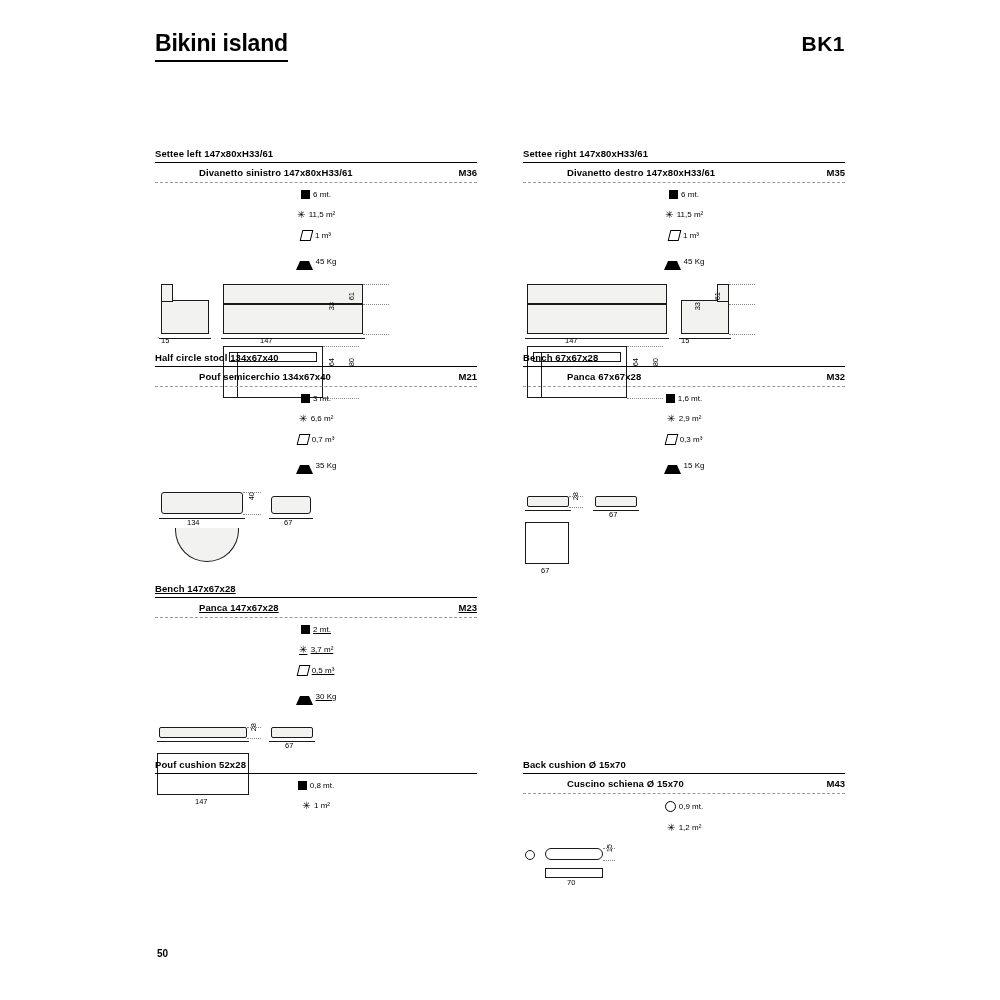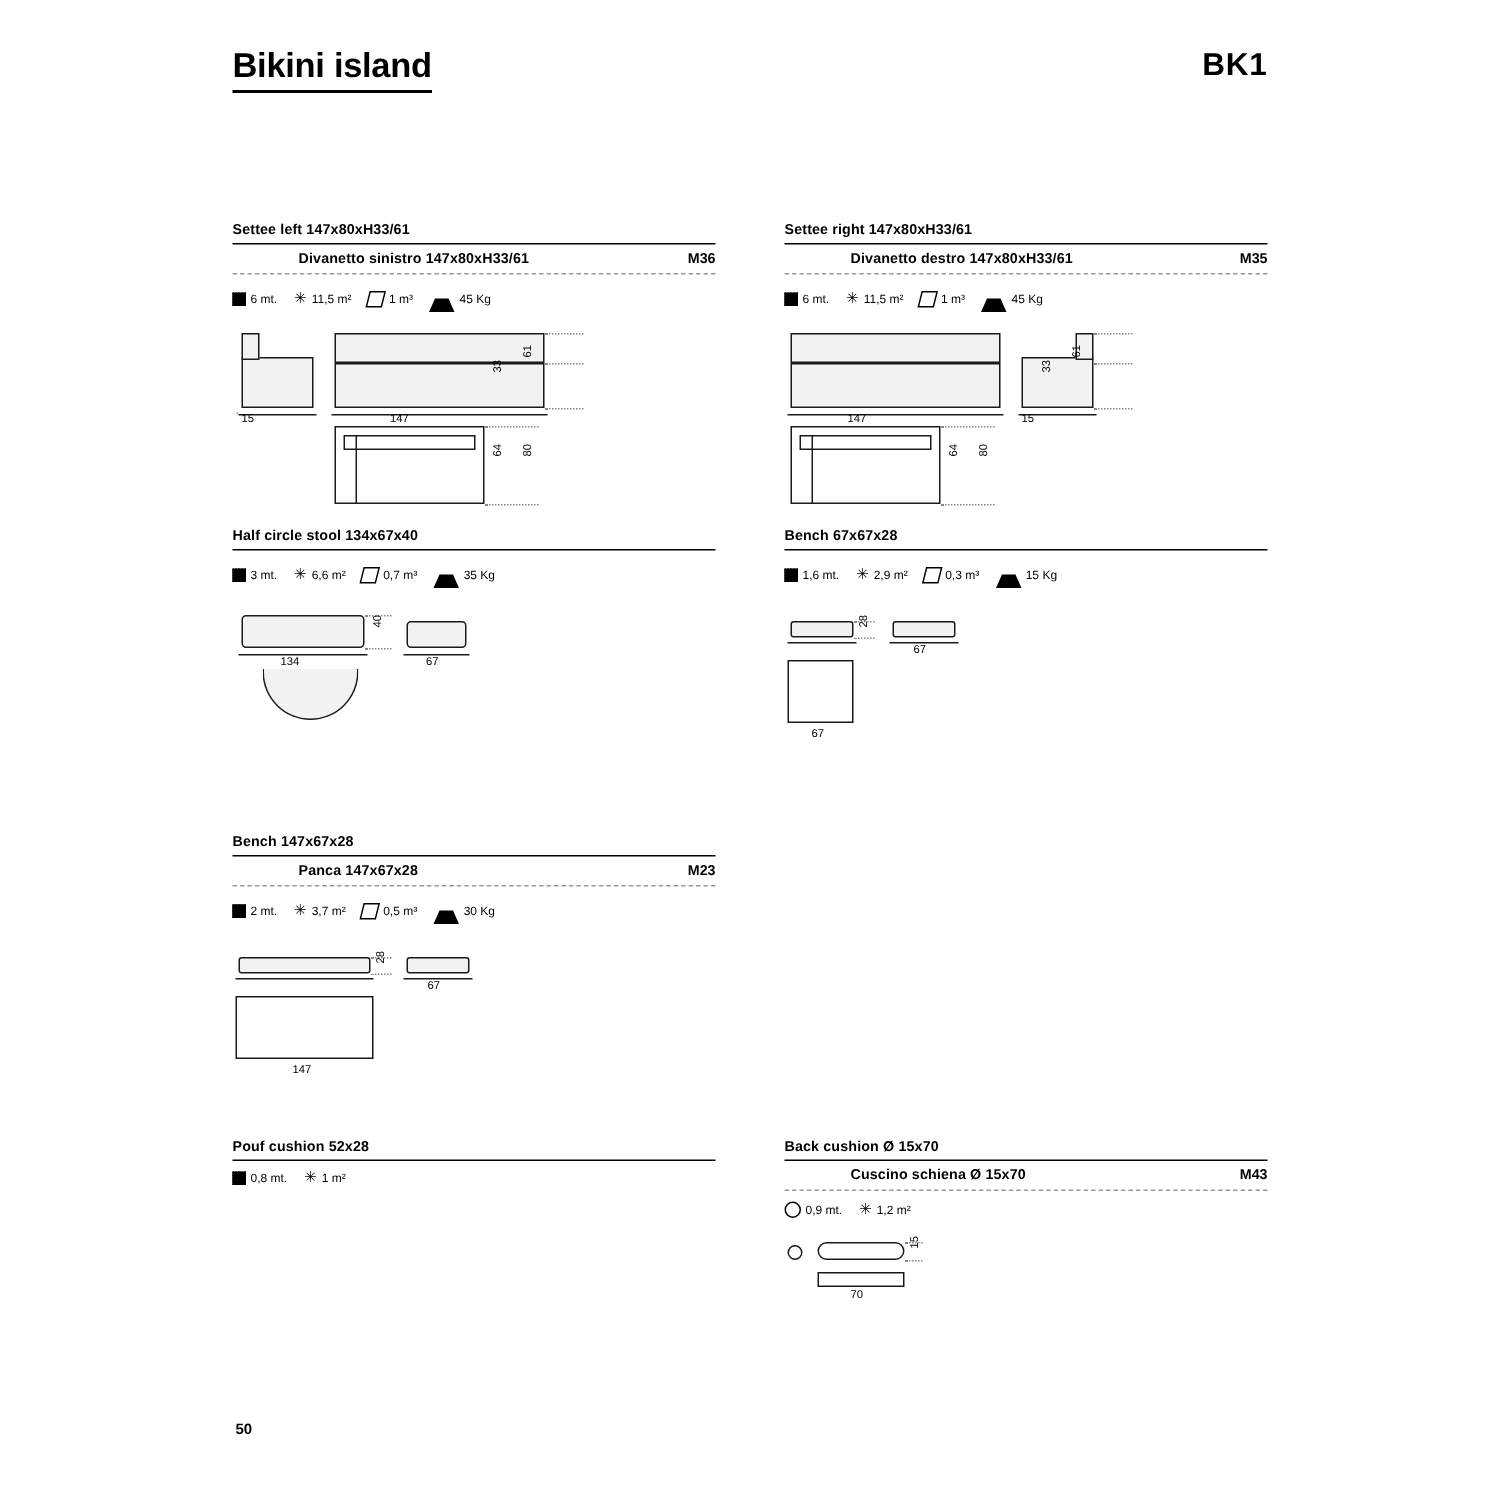--- a/index.html
+++ b/index.html
@@ -83,20 +83,21 @@
     font-weight: bold;
   }
 
   
   .specs {
     display: flex;
     align-items: center;
     padding-top: 7px;
     gap: 11px;
     font-size: 8px;
+    flex-direction: column;
   }
   .spec {
     display: flex;
     align-items: center;
     gap: 3px;
     white-space: nowrap;
   }
   .spec .ico {
     display: inline-block;
     width: 9px;
@@ -307,20 +308,24 @@
       <div class="dim-vert" style="left:190px; top:14px;">61</div>
       <div class="dim-vert" style="left:108px; top:80px;">64</div>
       <div class="dim-vert" style="left:128px; top:80px;">80</div>
       <div class="dim-text" style="left:42px; top:58px;">147</div>
       <div class="dim-text" style="left:158px; top:58px;">15</div>
     </div>
   </div>
 
   <div class="product" style="left:155px; top:308px;">
     <div class="p-title-en">Half circle stool 134x67x40</div>
+    <div class="p-row2">
+      <div class="p-title-it">Pouf semicerchio 134x67x40</div>
+      <div class="p-code">M21</div>
+    </div>
     <div class="specs">
       <div class="spec">
           <span class="ico ico-box"></span>
           <span class="spec-label">3 mt.</span>
         </div>
       <div class="spec">
           <span class="ico ico-area">✳</span>
           <span class="spec-label">6,6 m²</span>
         </div>
       <div class="spec">
@@ -347,20 +352,24 @@
       <div class="dline" style="left:88px; top:32px; width:18px;"></div>
 
       <div class="dim-vert" style="left:92px; top:10px;">40</div>
       <div class="dim-text" style="left:32px; top:36px;">134</div>
       <div class="dim-text" style="left:129px; top:36px;">67</div>
     </div>
   </div>
 
   <div class="product" style="left:523px; top:308px;">
     <div class="p-title-en">Bench 67x67x28</div>
+    <div class="p-row2">
+      <div class="p-title-it">Panca 67x67x28</div>
+      <div class="p-code">M32</div>
+    </div>
     <div class="specs">
       <div class="spec">
           <span class="ico ico-box"></span>
           <span class="spec-label">1,6 mt.</span>
         </div>
       <div class="spec">
           <span class="ico ico-area">✳</span>
           <span class="spec-label">2,9 m²</span>
         </div>
       <div class="spec">
@@ -385,21 +394,21 @@
 
       <div class="dline" style="left:46px; top:14px; width:14px;"></div>
       <div class="dline" style="left:46px; top:25px; width:14px;"></div>
 
       <div class="dim-vert" style="left:48px; top:10px;">28</div>
       <div class="dim-text" style="left:86px; top:28px;">67</div>
       <div class="dim-text" style="left:18px; top:84px;">67</div>
     </div>
   </div>
 
-  <div class="product" style="left:155px; top:512px;">
+  <div class="product" style="left:155px; top:539px;text-decoration:underline;">
     <div class="p-title-en">Bench 147x67x28</div>
     <div class="p-row2">
       <div class="p-title-it">Panca 147x67x28</div>
       <div class="p-code">M23</div>
     </div>
     <div class="specs">
       <div class="spec">
           <span class="ico ico-box"></span>
           <span class="spec-label">2 mt.</span>
         </div>

